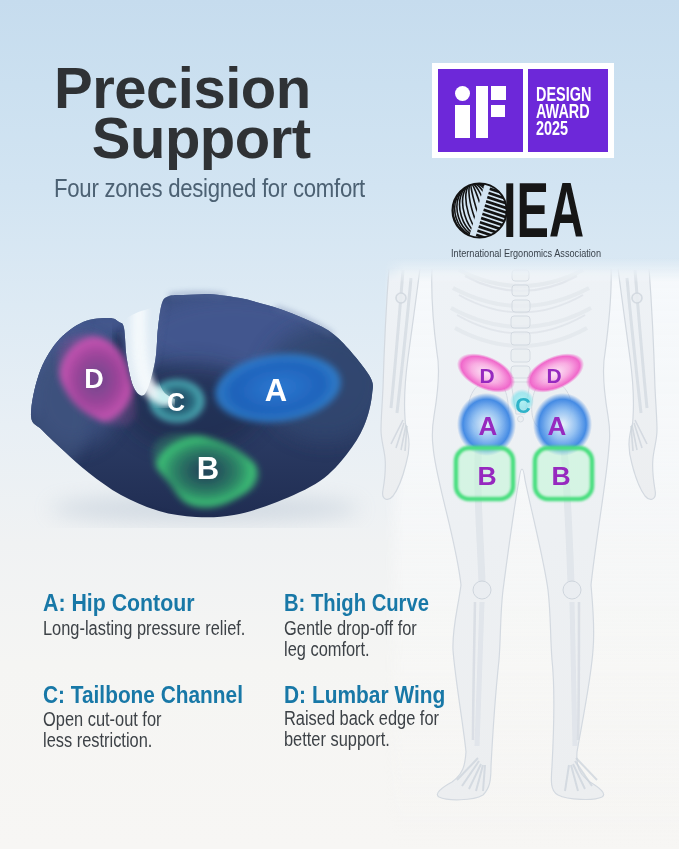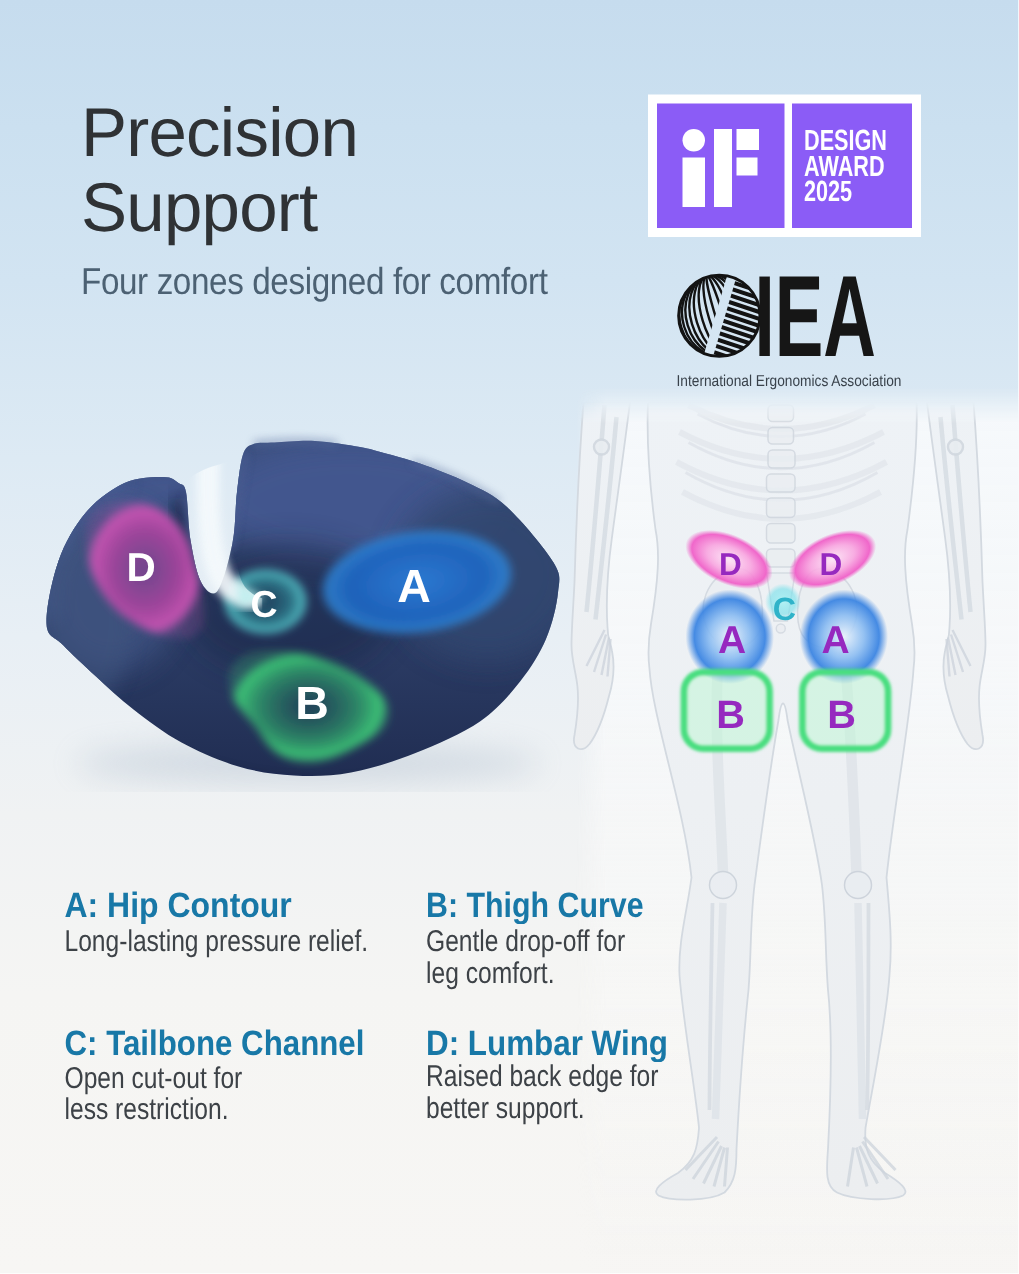--- a/index.html
+++ b/index.html
@@ -8,25 +8,25 @@
     background:linear-gradient(180deg,#c6dcee 0%,#cbe0f0 10%,#d2e4f2 22%,#ddeaf4 36%,#e8eff5 50%,#f0f2f3 64%,#f5f5f3 78%,#f7f6f4 100%);}
   .abs{position:absolute;}
   
   #bodypanel{left:384px;top:258px;width:295px;height:591px;
     background:linear-gradient(180deg,rgba(250,251,252,0) 0%,rgba(250,251,252,0.85) 4%,rgba(249,250,251,0.8) 30%,rgba(248,248,247,0.55) 70%,rgba(248,247,245,0) 100%);
     -webkit-mask-image:linear-gradient(90deg,transparent 0,#000 20px);
     mask-image:linear-gradient(90deg,transparent 0,#000 20px);
   }
   #bodysvg{-webkit-mask-image:linear-gradient(180deg,transparent 0,#000 14px);mask-image:linear-gradient(180deg,transparent 0,#000 14px);}
   
-  #title{left:54px;top:63px;font-weight:normal;color:#2f3235;font-size:46px;line-height:50px;letter-spacing:-0.5px;}
+  #title{left:54px;top:63px;font-weight:bold;color:#2f3235;font-size:58px;line-height:50px;letter-spacing:-0.5px;text-align:right;}
   #subtitle{left:54px;top:174px;color:#4c6173;font-size:25px;letter-spacing:-0.3px;transform:scaleX(0.887);transform-origin:left top;}
   
   #badge{left:432px;top:63px;width:182px;height:95px;background:#fff;display:flex;padding:0;box-sizing:border-box;}
-  #badge .sq{position:absolute;background:#8b5cf6;top:6px;bottom:6px;}
+  #badge .sq{position:absolute;background:#6d28d9;top:6px;bottom:6px;}
   #badge .sq1{left:6px;width:85px;}
   #badge .sq2{left:96px;width:80px;}
   
   .ifdot{position:absolute;left:17px;top:17px;width:15px;height:15px;border-radius:50%;background:#fff;}
   .ifstem{position:absolute;left:17px;top:36px;width:15px;height:33px;background:#fff;}
   .ifbar{position:absolute;left:38px;top:17px;width:12px;height:52px;background:#fff;}
   .iftop{position:absolute;left:53px;top:17px;width:15px;height:14px;background:#fff;}
   .ifmid{position:absolute;left:53px;top:36px;width:14px;height:12px;background:#fff;}
   #badgetext{position:absolute;left:8px;top:17px;color:#fff;font-weight:bold;font-size:19.5px;line-height:17px;transform:scaleX(0.74);transform-origin:left top;letter-spacing:0px;}
   

